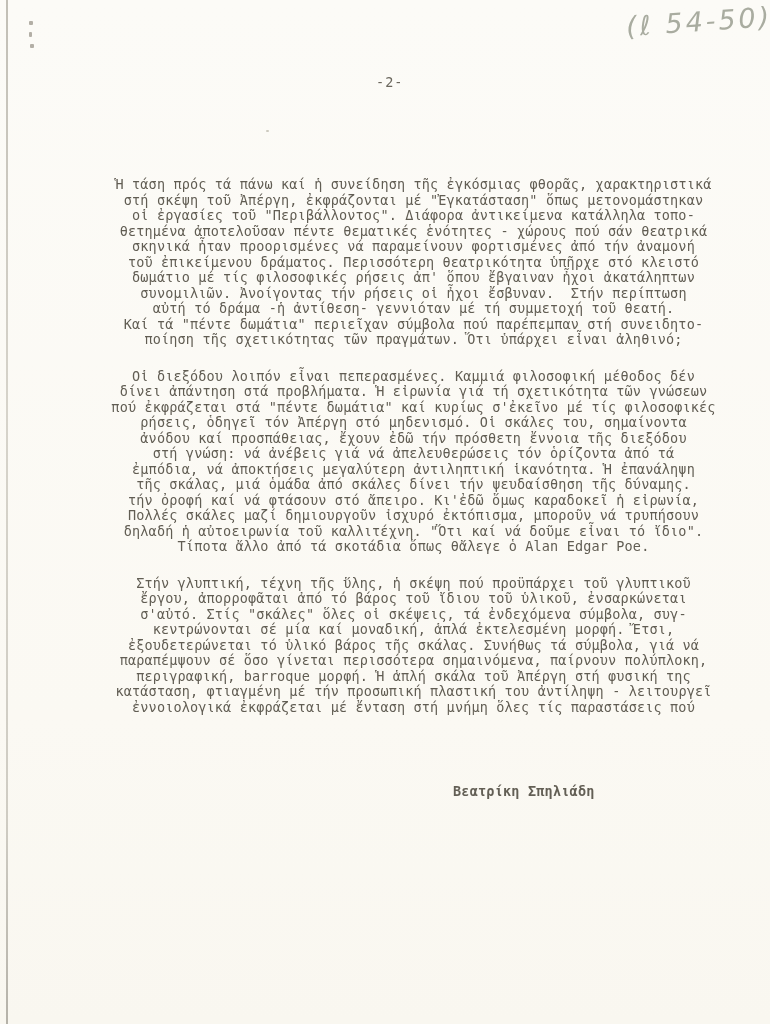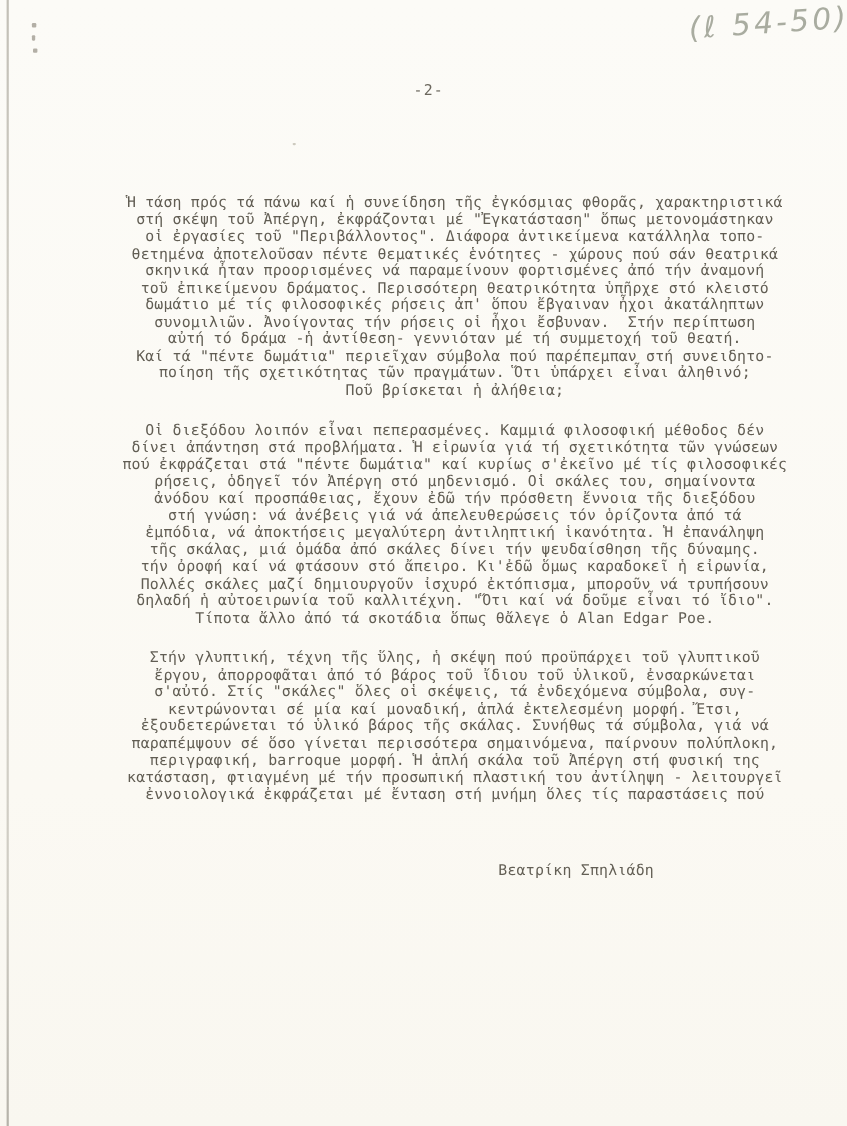--- a/index.html
+++ b/index.html
@@ -62,20 +62,21 @@
     height: 15.5px;
     text-align: center;
   }
 
   .signature {
     position: absolute; left: 453px; top: 783px;
     font-size: 13.5px;
     color: #635f55;
     letter-spacing: 0.2px;
     white-space: pre;
+    font-weight: bold;
   }
 </style>
 </head>
 <body>
 
 <div class="page">
 
   <div class="scan-edge"></div>
   <div class="speck s1"></div>
   <div class="speck s2"></div>
@@ -92,21 +93,20 @@
         <div class="line">στή σκέψη τοῦ Ἀπέργη, ἐκφράζονται μέ "Ἐγκατάσταση" ὅπως μετονομάστηκαν</div>
         <div class="line">οἱ ἐργασίες τοῦ "Περιβάλλοντος". Διάφορα ἀντικείμενα κατάλληλα τοπο-</div>
         <div class="line">θετημένα ἀποτελοῦσαν πέντε θεματικές ἑνότητες - χώρους πού σάν θεατρικά</div>
         <div class="line">σκηνικά ἦταν προορισμένες νά παραμείνουν φορτισμένες ἀπό τήν ἀναμονή</div>
         <div class="line">τοῦ ἐπικείμενου δράματος. Περισσότερη θεατρικότητα ὑπῆρχε στό κλειστό</div>
         <div class="line">δωμάτιο μέ τίς φιλοσοφικές ρήσεις ἀπ' ὅπου ἔβγαιναν ἦχοι ἀκατάληπτων</div>
         <div class="line">συνομιλιῶν. Ἀνοίγοντας τήν ρήσεις οἱ ἦχοι ἔσβυναν.  Στήν περίπτωση</div>
         <div class="line">αὐτή τό δράμα -ἡ ἀντίθεση- γεννιόταν μέ τή συμμετοχή τοῦ θεατή.</div>
         <div class="line">Καί τά "πέντε δωμάτια" περιεῖχαν σύμβολα πού παρέπεμπαν στή συνειδητο-</div>
         <div class="line">ποίηση τῆς σχετικότητας τῶν πραγμάτων. Ὅτι ὑπάρχει εἶναι ἀληθινό;</div>
-        <div class="line">Ποῦ βρίσκεται ἡ ἀλήθεια;</div>
       </div>
       <div class="para">
         <div class="line">Οἱ διεξόδου λοιπόν εἶναι πεπερασμένες. Καμμιά φιλοσοφική μέθοδος δέν</div>
         <div class="line">δίνει ἀπάντηση στά προβλήματα. Ἡ εἰρωνία γιά τή σχετικότητα τῶν γνώσεων</div>
         <div class="line">πού ἐκφράζεται στά "πέντε δωμάτια" καί κυρίως σ'ἐκεῖνο μέ τίς φιλοσοφικές</div>
         <div class="line">ρήσεις, ὁδηγεῖ τόν Ἀπέργη στό μηδενισμό. Οἱ σκάλες του, σημαίνοντα</div>
         <div class="line">ἀνόδου καί προσπάθειας, ἔχουν ἐδῶ τήν πρόσθετη ἔννοια τῆς διεξόδου</div>
         <div class="line">στή γνώση: νά ἀνέβεις γιά νά ἀπελευθερώσεις τόν ὁρίζοντα ἀπό τά</div>
         <div class="line">ἐμπόδια, νά ἀποκτήσεις μεγαλύτερη ἀντιληπτική ἱκανότητα. Ἡ ἐπανάληψη</div>
         <div class="line">τῆς σκάλας, μιά ὁμάδα ἀπό σκάλες δίνει τήν ψευδαίσθηση τῆς δύναμης.</div>

